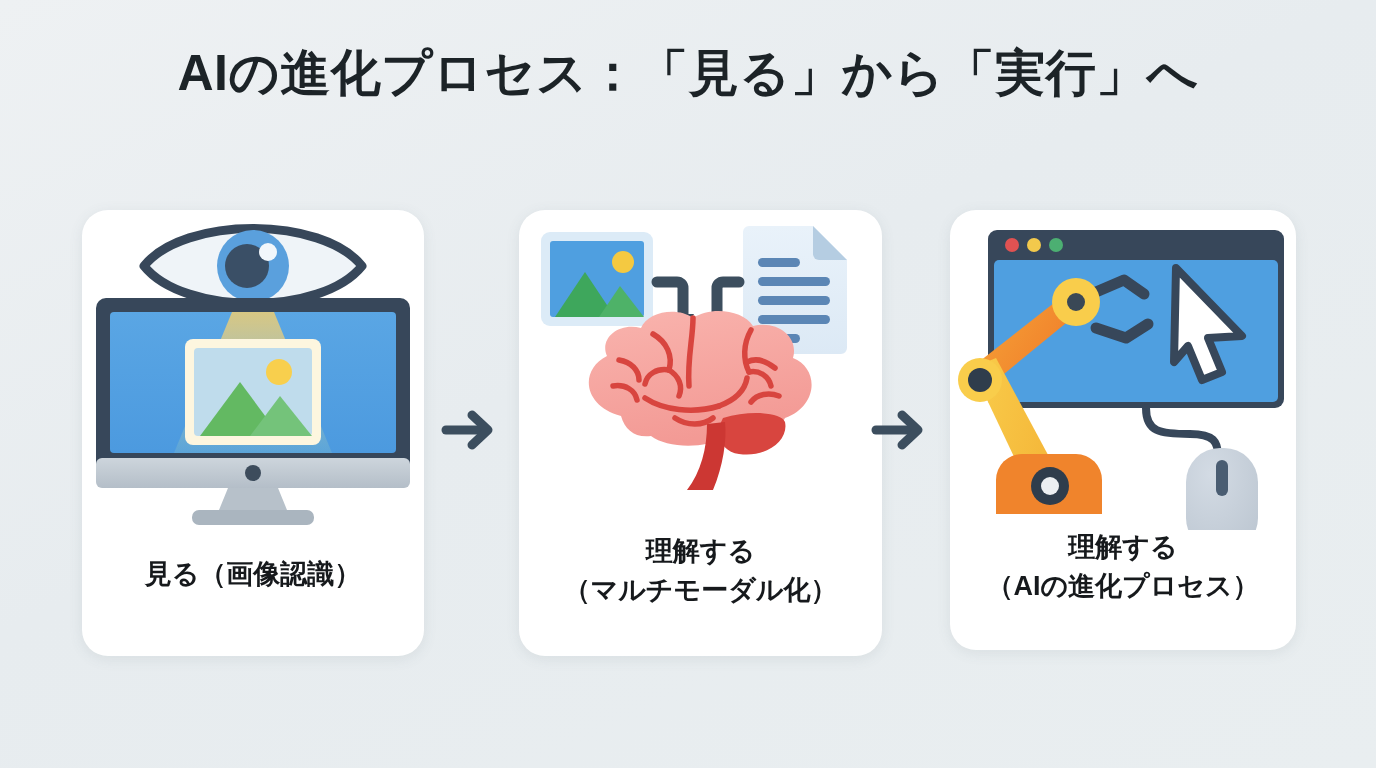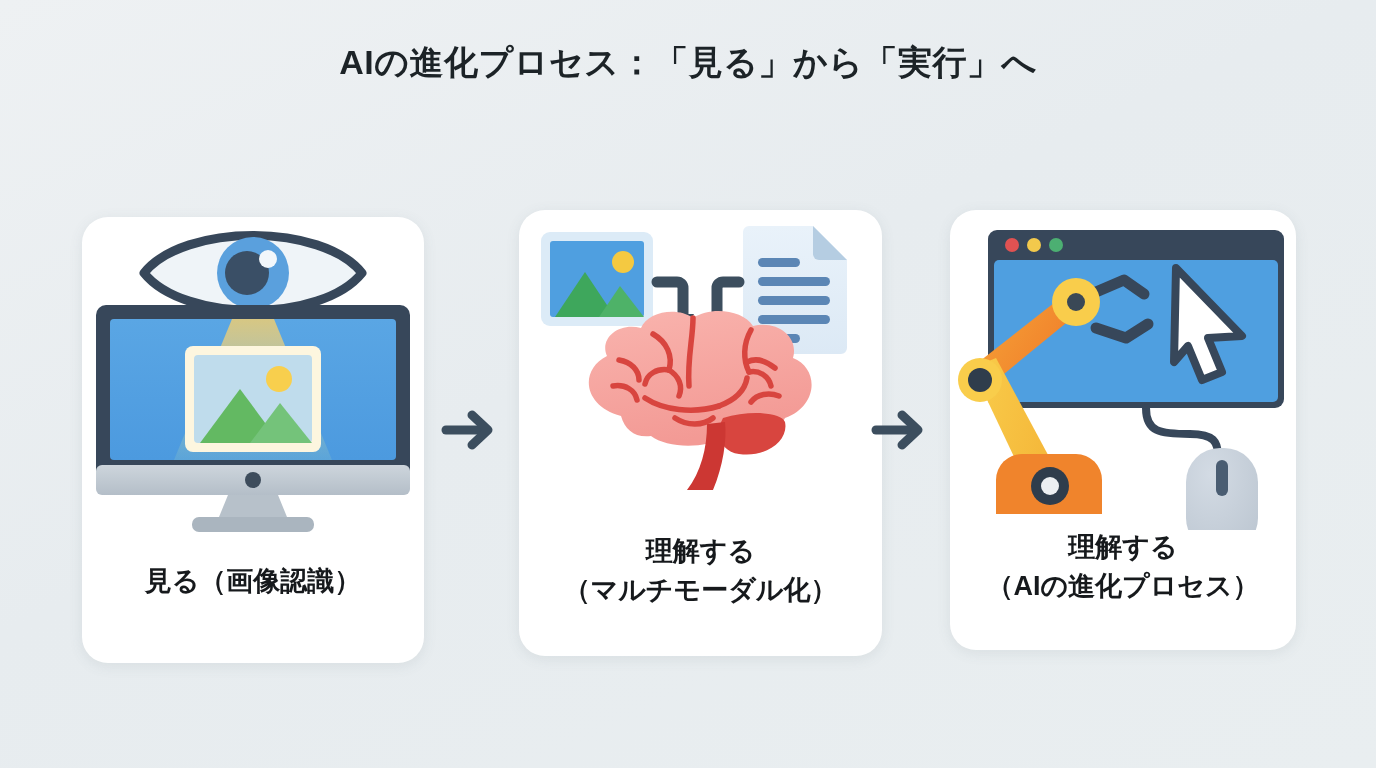--- a/index.html
+++ b/index.html
@@ -21,35 +21,35 @@
     box-sizing: border-box;
   }
 
   
   .title {
     position: absolute;
     left: 0;
     top: 40px;
     width: 1376px;
     text-align: center;
-    font-size: 34px;
+    font-size: 50px;
     font-weight: bold;
     color: #1c2327;
     letter-spacing: 0.5px;
     white-space: nowrap;
   }
 
   
   .card {
     position: absolute;
     background: #ffffff;
     border-radius: 26px;
     box-shadow: 0 3px 14px rgba(80, 95, 110, 0.10);
   }
-  #card-1 { left: 82px;  top: 210px; width: 342px; height: 446px; margin-top: 7px; }
+  #card-1 { left: 82px;  top: 210px; width: 342px; height: 446px; }
   #card-2 { left: 519px; top: 210px; width: 347px; height: 446px; padding-left: 16px; }
   #card-3 { left: 950px; top: 210px; width: 346px; height: 440px; }
 
   .card-art {
     position: absolute;
     left: 0;
     top: 0;
     width: 100%;
     height: 320px;
   }

